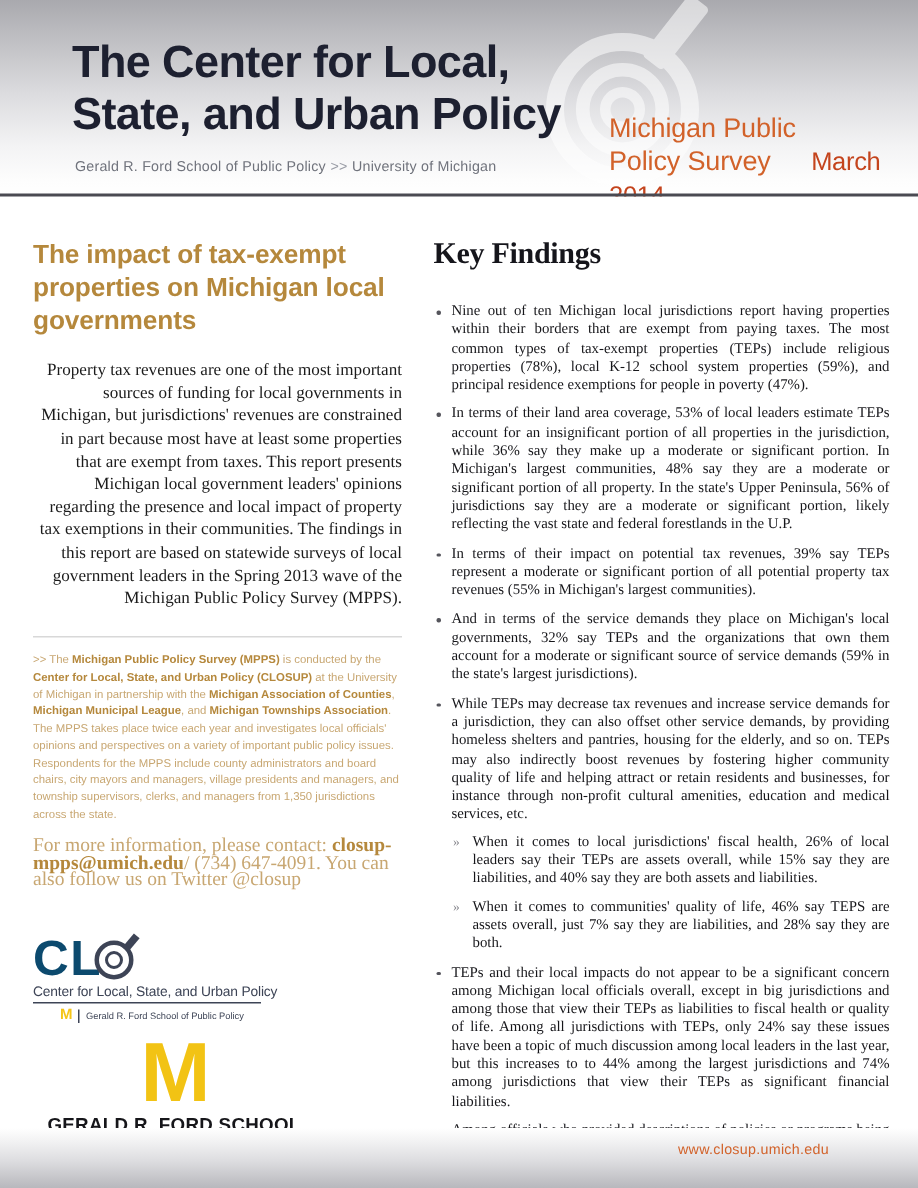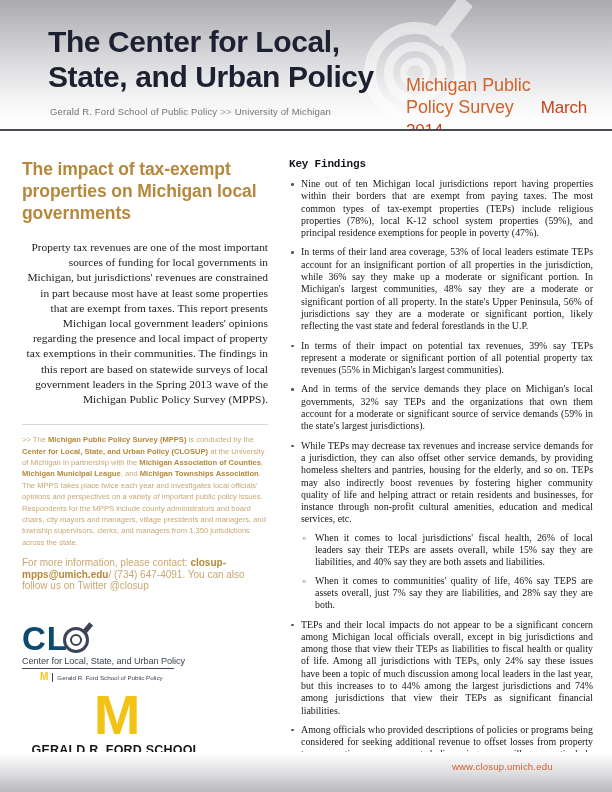--- a/index.html
+++ b/index.html
@@ -90,30 +90,30 @@
     margin-top: 17px; width: 246px; height: 1px; background: #d8d8d8;
   }
   .info-box {
     margin-top: 9px;
     font-family: "Liberation Sans", sans-serif;
     font-size: 7.6px; line-height: 11.4px; color: #c8a772;
   }
   .info-box b { color: #b5883c; font-weight: bold; }
   .info-contact {
     margin-top: 9px;
-    font-family: Liberation Sans, sans-serif;
-    font-size: 10px; line-height: 11.4px; color: #c8a772;
+    font-family: Liberation Serif, serif;
+    font-size: 13px; line-height: 11.4px; color: #c8a772;
   }
   .info-contact b { color: #b5883c; font-weight: bold; }
 
   
   .kf-heading {
-    font-family: Liberation Mono, monospace;
-    font-weight: bold; font-size: 11px; color: #15151b;
-    margin-bottom: 8px; letter-spacing: -.2px;
+    font-family: Liberation Serif, serif;
+    font-weight: bold; font-size: 20px; color: #15151b;
+    margin-bottom: 21px; letter-spacing: -.2px;
   }
   ul.kf { list-style: none; }
   ul.kf > li {
     position: relative; padding-left: 12px; margin-bottom: 7px;
     font-family: "Liberation Serif", serif;
     font-size: 9.9px; line-height: 12.3px; color: #16161a;
     text-align: justify;
   }
   ul.kf > li > .bullet {
     position: absolute; left: 2px; top: 5px;

